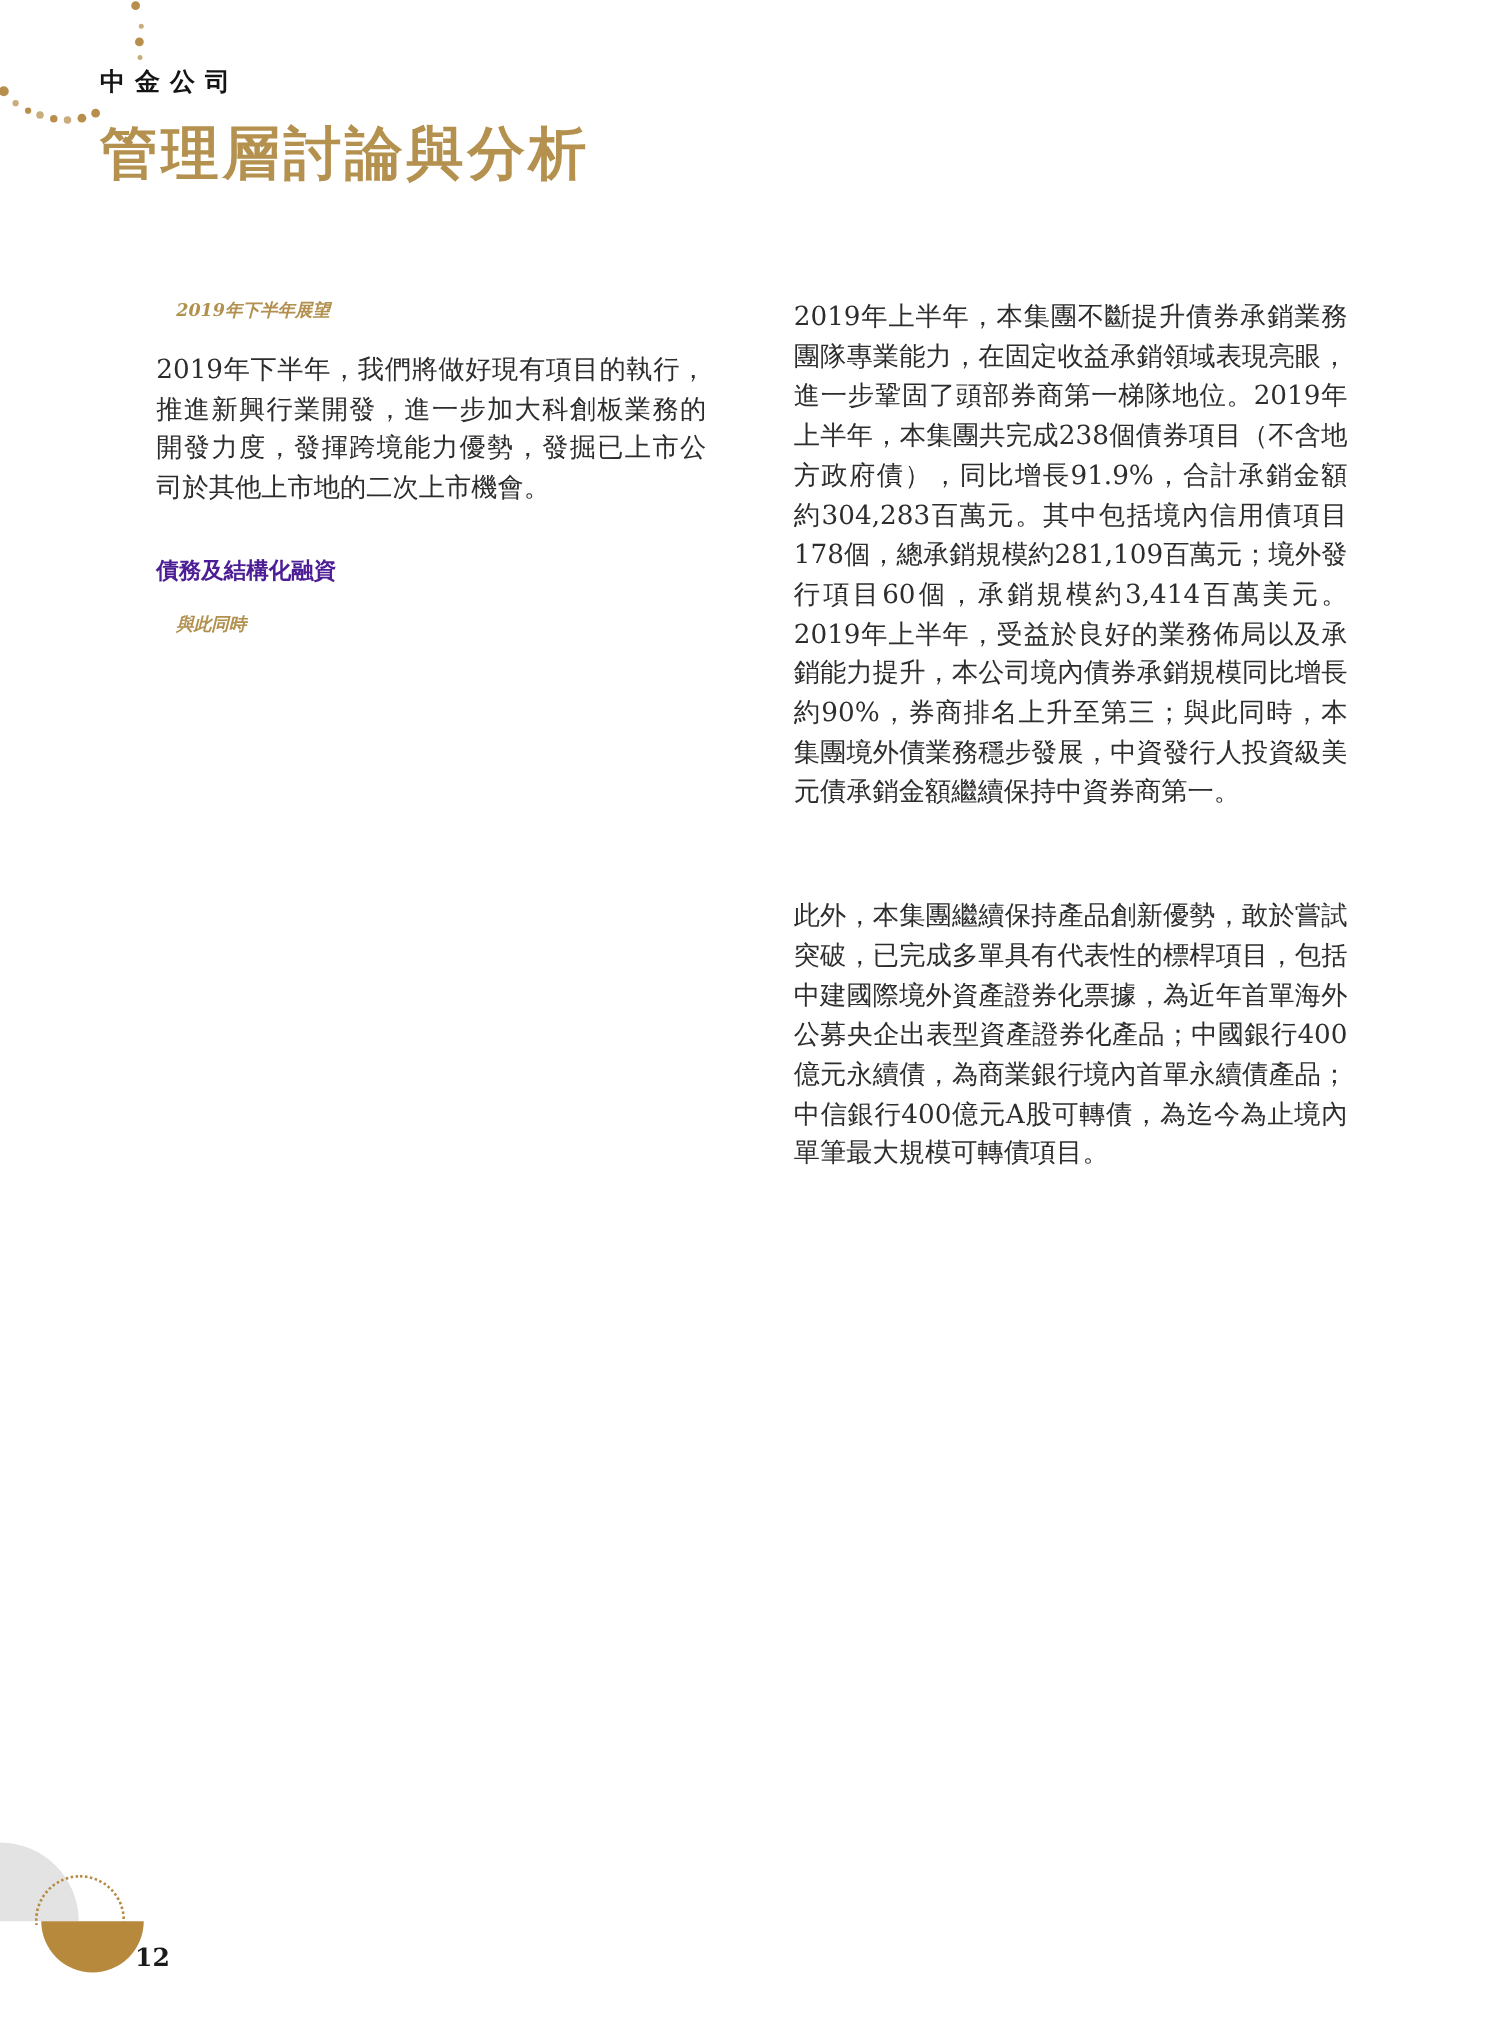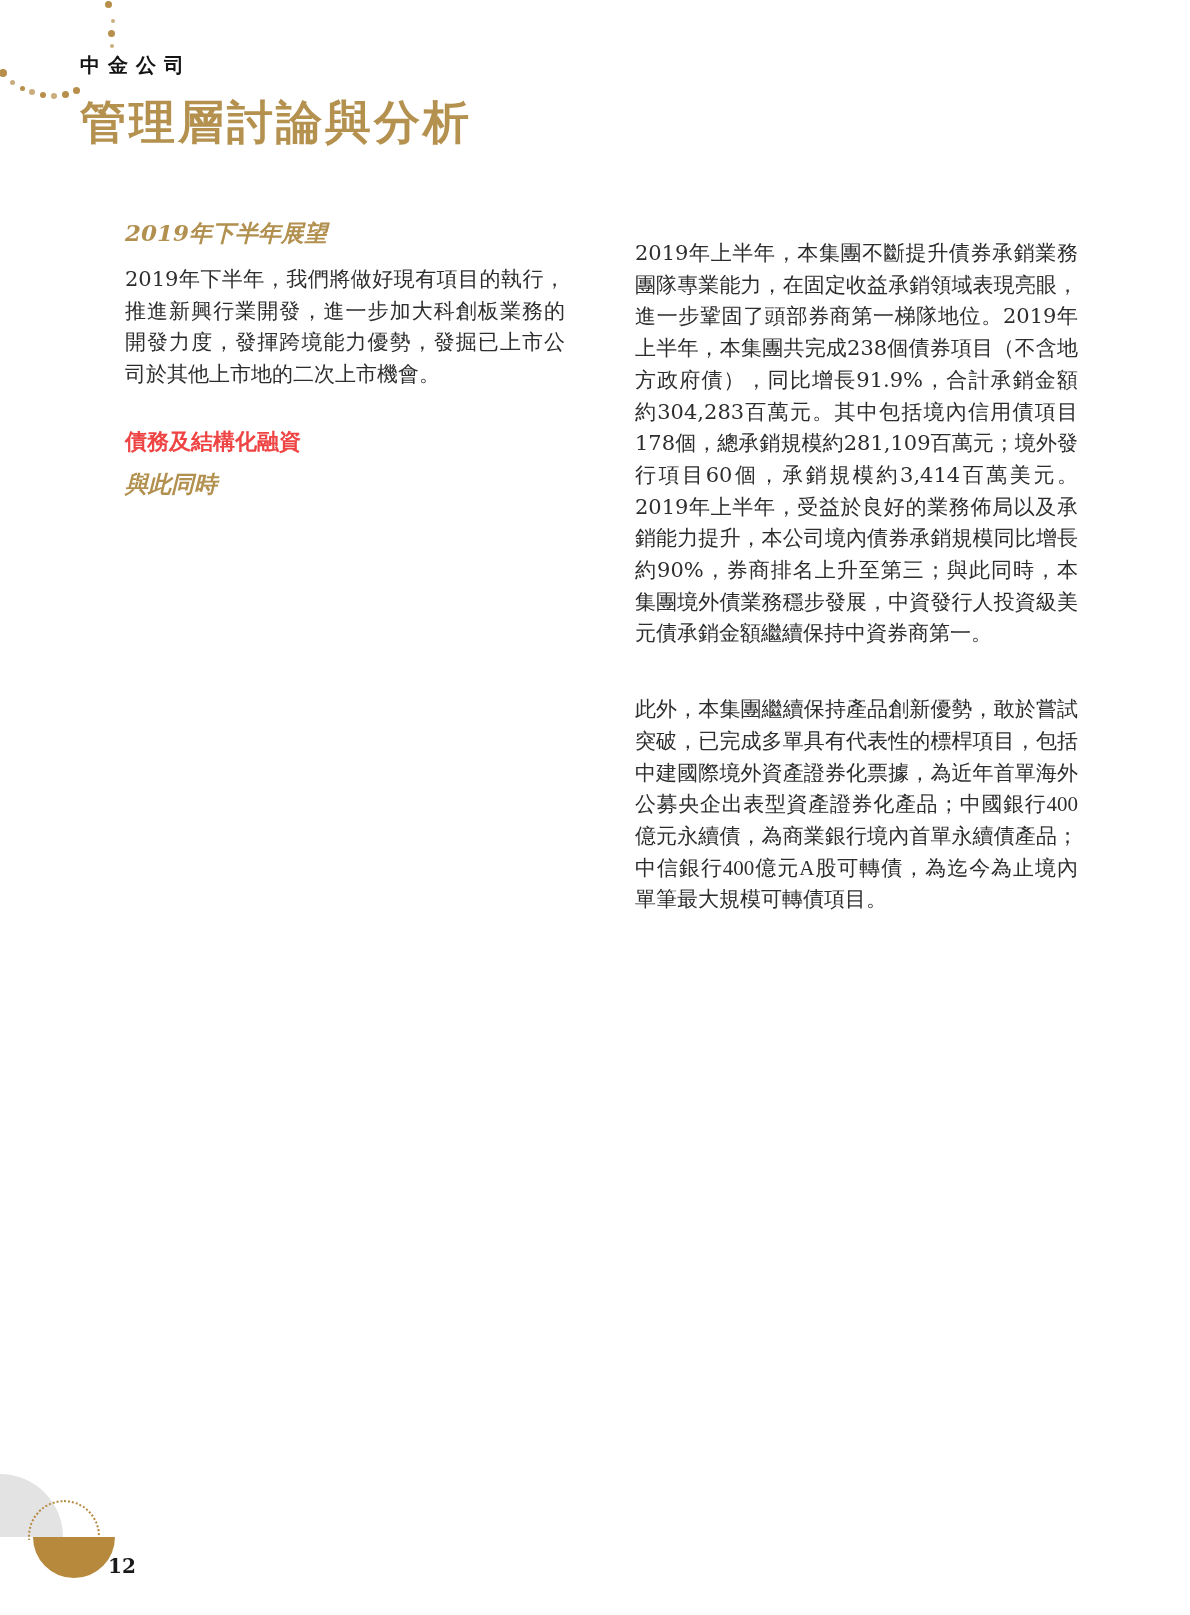--- a/index.html
+++ b/index.html
@@ -25,33 +25,33 @@
     font-size:46px;font-weight:bold;letter-spacing:3px;color:#b5914f;text-align:right;
   }
   
   .col{
     position:absolute;top:220px;
     font-size:21px;line-height:31.7px;
   }
   .col-left{left:125px;width:440px;}
   .col-right{left:635px;width:443px;}
   .gold-h{
-    margin:0;font-size:23px;line-height:26px;
+    margin:16px;font-size:14px;line-height:26px;
     font-weight:bold;font-style:italic;color:#b2904f;
   }
   .black-h{
-    margin:36px 0 0 0;font-size:22px;line-height:28px;
-    font-weight:bold;color:#ef4444;
+    margin:36px 0 0 0;font-size:18px;line-height:28px;
+    font-weight:bold;color:#4c1d95;
   }
   .sub-gold{margin-top:16px;}
   .col p{
     margin:18px 0 0 0;
     text-align:justify;text-justify:inter-ideograph;
   }
-  .col p.second{margin-top:44px;font-family:Liberation Serif, serif;}
+  .col p.second{margin-top:67px;}
   
   .gray-semi{
     position:absolute;left:-63px;top:1474px;width:126px;height:63px;
     border-radius:63px 63px 0 0;background:#e3e3e4;
   }
   .dotted-arc-wrap{
     position:absolute;left:28px;top:1500px;width:80px;height:40px;
     overflow:hidden;
   }
   .dotted-circle{

